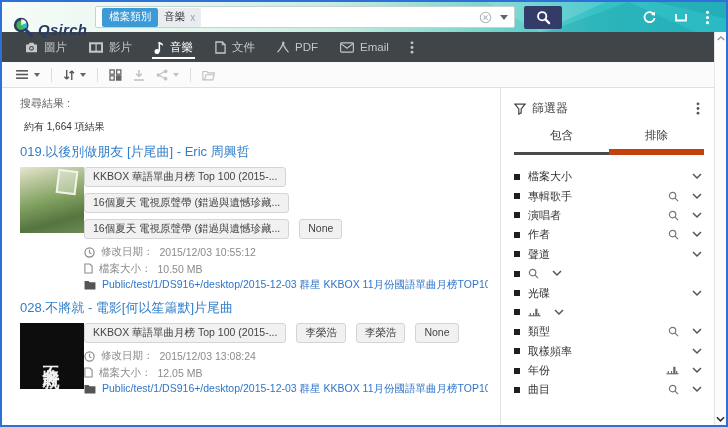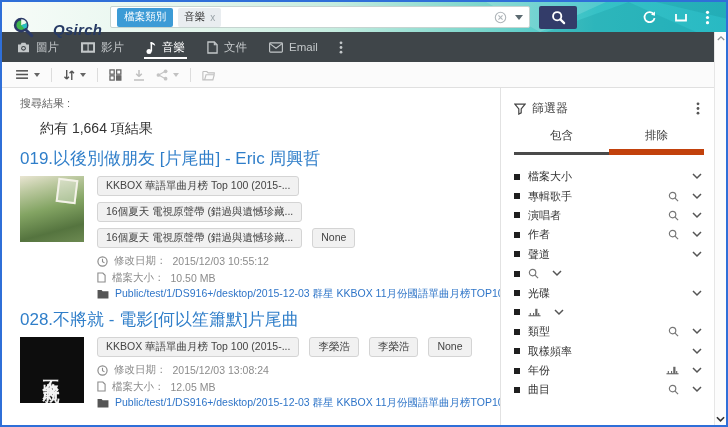--- a/index.html
+++ b/index.html
@@ -6,59 +6,59 @@
   body { font-family:"Liberation Sans", sans-serif; background:#cfd6dd; }
   .window { width:728px; height:427px; border:2px solid #2f6fd8; background:#fff; overflow:hidden; display:flex; flex-direction:column; position:relative; }
 
   
   .topbar { height:30px; flex:none; position:relative; display:flex; align-items:center;
     background:linear-gradient(95deg,#f7fcf8 0%,#e2f5ec 28%,#c4ecdf 46%,#7cd6cc 66%,#36c1c6 82%,#28b9c3 100%); }
   .facet { position:absolute; top:0; height:100%; }
   .facet.a { right:30px; width:150px; background:rgba(14,140,150,.22); clip-path:polygon(0 100%,55% 0,100% 100%); }
   .facet.b { right:120px; width:120px; background:rgba(255,255,255,.15); clip-path:polygon(0 0,100% 0,45% 100%); }
   .facet.c { right:0; width:70px; background:rgba(10,120,135,.18); clip-path:polygon(0 0,100% 55%,100% 0); }
-  .logo { display:flex; align-items:center; gap:19px; margin-left:10px; flex:none; z-index:2;margin-top:24px; }
+  .logo { display:flex; align-items:center; gap:4px; margin-left:10px; flex:none; z-index:2;margin-top:24px; }
   .logo-text { font-size:15px; font-weight:bold; font-style:italic; color:#263a64; letter-spacing:.3px; }
-  .searchbox { margin-left:8px; width:420px; height:22px; background:#fff; border:1px solid #c6d4d0; border-radius:2px; display:flex; align-items:center; padding:0 6px; gap:5px; z-index:2; }
+  .searchbox { margin-left:8px; width:420px; height:22px; background:#fff; border:1px solid #c6d4d0; border-radius:2px; display:flex; align-items:center; padding:0 6px; z-index:2; }
   .chip-field { background:#3c9bd6; color:#fff; font-size:10.5px; padding:2.5px 7px; border-radius:2px; white-space:nowrap; }
   .chip-value { background:#e9edf0; color:#333; font-size:10.5px; padding:2.5px 6px; border-radius:2px; display:flex; align-items:center; gap:5px; white-space:nowrap; }
   .chip-x { color:#9aa3a8; font-size:10px; cursor:pointer; }
   .sb-right { margin-left:auto; display:flex; align-items:center; gap:8px; }
   .caret { width:0; height:0; border-left:4px solid transparent; border-right:4px solid transparent; border-top:5px solid #5b6a70; }
   .search-btn { margin-left:9px; width:38px; height:23px; background:#333c69; border:none; border-radius:2px; display:flex; align-items:center; justify-content:center; cursor:pointer; z-index:2; }
   .win-icons { margin-left:auto; margin-right:16px; display:flex; align-items:center; gap:17px; z-index:2; }
 
   
   .body-row { flex:1; display:flex; min-height:0; }
   .main-col { flex:1; display:flex; flex-direction:column; min-width:0; }
-  .tabbar { height:30px; flex:none; background:#3f4549; display:flex; align-items:stretch; padding-left:4px; color:#c3c7c9; }
+  .tabbar { height:30px; flex:none; background:#3f4549; display:flex; align-items:stretch; padding-left:12px; color:#c3c7c9; }
   .tab { display:flex; align-items:center; gap:6px; padding:0 11px; font-size:11.5px; position:relative; cursor:pointer; white-space:nowrap; }
   .tab.active { color:#fff; }
   .tab.active::after { content:""; position:absolute; left:9px; right:9px; bottom:3px; height:2px; background:#fff; }
   .tab-more { display:flex; align-items:center; padding:0 10px; cursor:pointer; }
 
   
   .toolbar { height:26px; flex:none; background:#fbfbfb; border-bottom:1px solid #e0e0e0; display:flex; align-items:center; padding-left:14px; gap:11px; }
   .tb-group { display:flex; align-items:center; gap:5px; cursor:pointer; }
   .tb-div { width:1px; height:14px; background:#ddd; }
   .caret-s { width:0; height:0; border-left:3.5px solid transparent; border-right:3.5px solid transparent; border-top:4px solid #666; }
   .caret-s.dis { border-top-color:#c2c2c2; }
 
   
   .content { flex:1; display:flex; min-height:0; }
   .results { width:498px; flex:none; padding:8px 0 0 18px; overflow:hidden; }
   .section-label { font-size:11px; color:#666; margin-bottom:9px; }
-  .count { font-size:14px; color:#333; margin-left:20px; margin-bottom:9px; }
+  .count { font-size:10px; color:#333; margin-left:4px; margin-bottom:9px; }
   .pagination { margin-left:10px; display:flex; align-items:center; gap:9.5px; font-size:11px; color:#2f75c8; margin-bottom:6px; }
   .pagination span { cursor:pointer; }
   .page.active { background:#2d4373; color:#fff; padding:2.5px 5.5px; border-radius:1px; }
 
   .result-item { margin-top:7px; }
-  .r-title { display:block; font-size:17px; color:#2f7ec9; text-decoration:none; margin-bottom:6px; cursor:pointer; white-space:nowrap; overflow:hidden; }
-  .item-body { display:flex; gap:13px; }
+  .r-title { display:block; font-size:13px; color:#2f7ec9; text-decoration:none; margin-bottom:6px; cursor:pointer; white-space:nowrap; overflow:hidden; }
+  .item-body { display:flex; }
   .thumb { width:64px; height:66px; flex:none; position:relative; overflow:hidden; }
   .thumb-0 { background:linear-gradient(165deg,#e9e5d2 0%,#bcc9a0 20%,#83a463 48%,#55743f 78%,#6d8a52 100%); }
   .thumb-0::after { content:""; position:absolute; top:3px; right:7px; width:16px; height:20px; background:rgba(255,255,255,.35); border:2px solid #f4f2e8; transform:rotate(7deg); }
   .thumb-1 { background:#0d0d0d; display:flex; align-items:center; justify-content:center; }
   .thumb-1 .vtext { writing-mode:vertical-rl; color:#f2f2f2; font-family:"DejaVu Serif", serif; font-size:17px; font-weight:bold; letter-spacing:3px; }
   .item-right { width:404px; min-width:0; }
   .tags { display:flex; flex-wrap:wrap; gap:6px 10px; margin-bottom:6px; }
   .tag { background:#f1f1f1; border:1px solid #d4d4d4; border-radius:3px; padding:2px 8px; font-size:10.5px; color:#444; white-space:nowrap; cursor:default; }
   .meta { display:flex; align-items:center; gap:6px; font-size:10.5px; color:#8b8b8b; margin-top:2.5px; white-space:nowrap; overflow:hidden; }
   .meta .lbl { flex:none; }
@@ -188,20 +188,28 @@
           <span style="display:flex;">
             <svg width="11" height="13" viewBox="0 0 12 14">
                 <path d="M1 1h7l3 3v9H1z" fill="none" stroke="currentColor" stroke-width="1.4"></path>
                 <path d="M8 1v3h3" fill="none" stroke="currentColor" stroke-width="1.2"></path>
               </svg>
           </span>
           <span>文件</span>
         </div>
         <div class="tab">
           <span style="display:flex;">
+            <svg width="12" height="12" viewBox="0 0 14 13">
+                <path d="M7 .8C7 4.6 4.2 8.8 1 12.2M7 .8c0 3.8 2.8 8 6 11.4M7 .8c1.4 0 1.4 2 0 2z" fill="none" stroke="currentColor" stroke-width="1.5" stroke-linecap="round"></path>
+              </svg>
+          </span>
+          <span>PDF</span>
+        </div>
+        <div class="tab">
+          <span style="display:flex;">
             <svg width="14" height="11" viewBox="0 0 16 12">
                 <rect x="0.7" y="0.7" width="14.6" height="10.6" rx="1" fill="none" stroke="currentColor" stroke-width="1.3"></rect>
                 <path d="M1 1.6l7 5.2 7-5.2" fill="none" stroke="currentColor" stroke-width="1.3"></path>
               </svg>
           </span>
           <span>Email</span>
         </div>
         <div class="tab-more">
           <svg width="4" height="13" viewBox="0 0 4 14">
               <circle cx="2" cy="2" r="1.5" fill="#c3c7c9"></circle>

